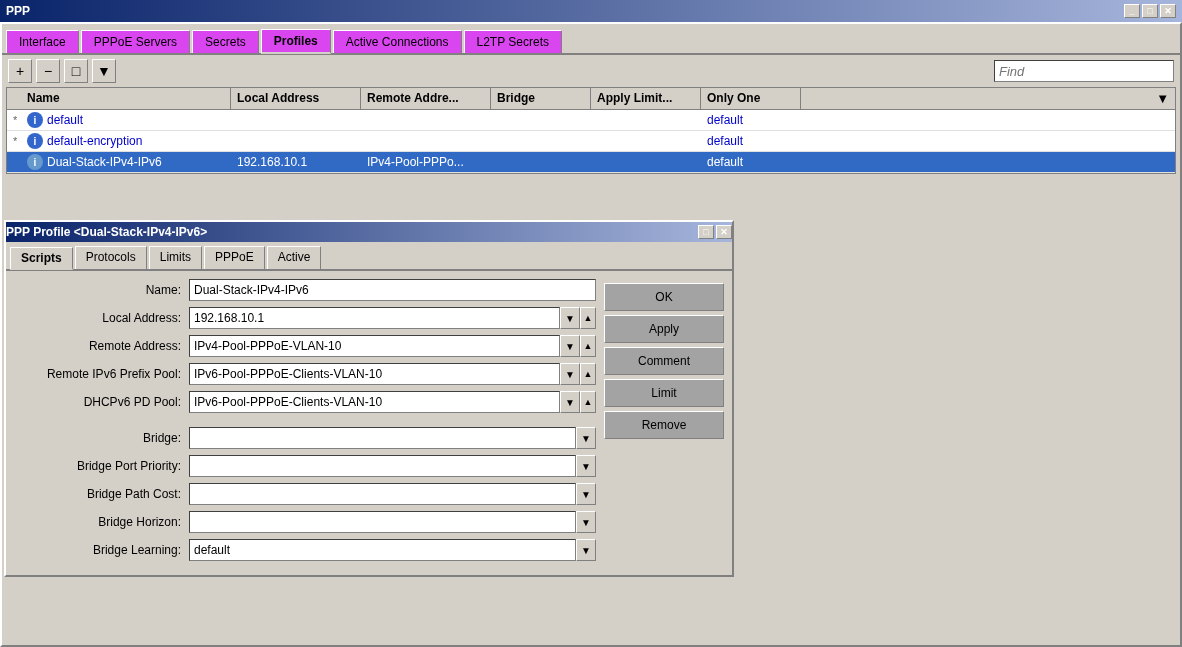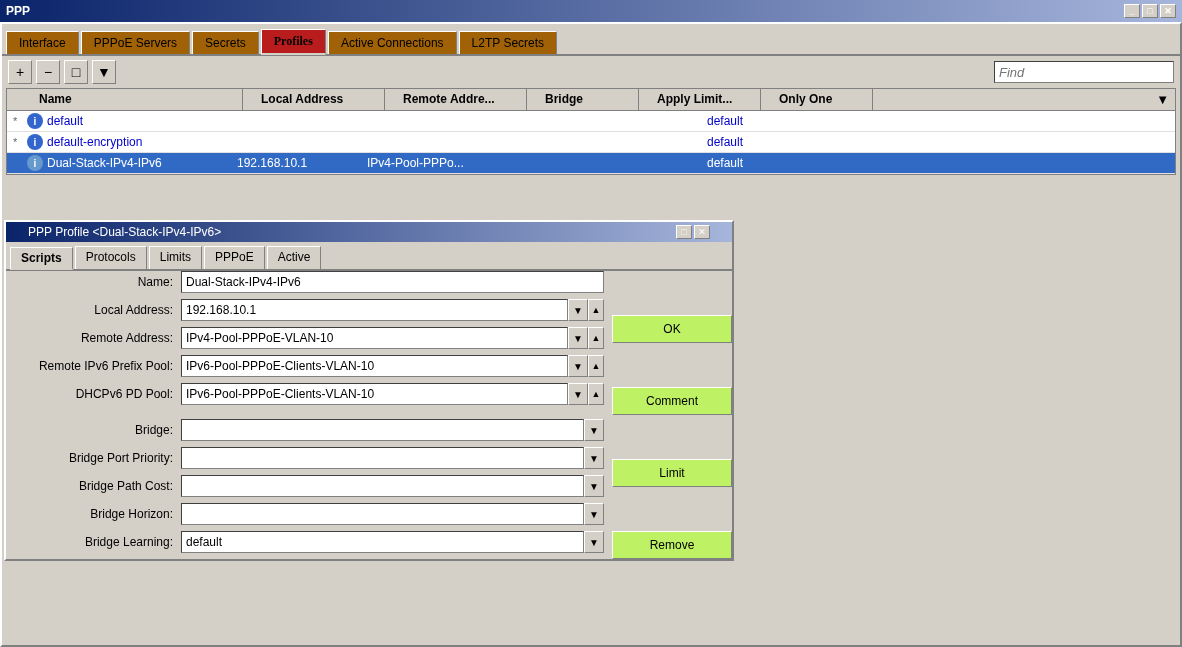--- a/index.html
+++ b/index.html
@@ -43,35 +43,34 @@
       display: flex;
       align-items: flex-end;
       padding: 4px 4px 0 4px;
       background: #d4d0c8;
       border-bottom: 2px solid #808080;
     }
     .tab {
       padding: 4px 12px;
       border: 1px solid #808080;
       border-bottom: none;
-      background: #a16207;
+      background: #d946ef;
       cursor: pointer;
       font-size: 12px;
       margin-right: 2px;
       border-top-color: #fff;
       border-left-color: #fff;
     }
     .tab.active {
-      background: #b91c1c;
+      background: #d946ef;
       border-bottom: 2px solid #d4d0c8;
       font-weight: bold;
       position: relative;
       top: 1px;
       z-index: 2;
-      font-family: Liberation Serif, serif;
     }
 
     
     .toolbar {
       display: flex;
       align-items: center;
       padding: 4px 6px;
       gap: 4px;
       background: #d4d0c8;
     }
@@ -102,21 +101,20 @@
     
     .table-wrapper {
       border: 1px solid #808080;
       margin: 0 4px;
       background: white;
     }
     .table-header {
       display: flex;
       background: #d4d0c8;
       border-bottom: 1px solid #808080;
-      gap: 12px;
     }
     .th {
       padding: 3px 6px;
       border-right: 1px solid #808080;
       font-weight: bold;
       font-size: 12px;
       min-width: 80px;
     }
     .th.name-col { min-width: 210px; }
     .th.local-col { min-width: 130px; }
@@ -169,22 +167,22 @@
       border: 2px solid #808080;
       border-top-color: #fff;
       border-left-color: #fff;
       width: 730px;
       margin-left: 4px;
     }
     .dialog-title {
       background: linear-gradient(to right, #0a246a, #a6b5db);
       color: white;
       font-size: 12px;
-      font-weight: normal;
-      padding: 3px 22px;
+      font-weight: bold;
+      padding: 3px 0;
       display: flex;
       align-items: center;
       justify-content: space-between;
     }
     .dialog-title-btns { display: flex; gap: 2px; }
     .dialog-tab-bar {
       display: flex;
       padding: 4px 4px 0 4px;
       background: #d4d0c8;
       border-bottom: 2px solid #808080;
@@ -203,20 +201,21 @@
     .dialog-tab.active {
       font-weight: bold;
       border-bottom: 2px solid #d4d0c8;
       position: relative;
       top: 1px;
     }
 
     
     .form-area {
       display: flex;
+      padding: 8px;
       gap: 8px;
       border-radius: 19px;
     }
     .form-fields { flex: 1; }
     .form-row {
       display: flex;
       align-items: center;
       margin-bottom: 6px;
     }
     .form-label {
@@ -280,27 +279,26 @@
     .action-btns {
       display: flex;
       flex-direction: column;
       gap: 4px;
       width: 120px;
       padding-top: 4px;
     }
     .action-btn {
       width: 100%;
       height: 28px;
-      background: #bef264;
-      border: 1px solid #808080;
-      border-top-color: #fff;
-      border-left-color: #fff;
-      cursor: pointer;
-      font-size: 12px;
-      margin-top: 40px;
+      background: #a3a3a3;
+      border: 1px solid #808080;
+      border-top-color: #fff;
+      border-left-color: #fff;
+      cursor: pointer;
+      font-size: 12px;
     }
 
     
     .form-divider {
       height: 8px;
     }
   </style>
 </head>
 <body>
 
@@ -490,20 +488,21 @@
             <div class="form-input-with-btn">
               <input class="form-input-field" type="text" value="default" style="width: 310px;">
               <div class="dropdown-btn">▼</div>
             </div>
           </div>
 
         </div>
 
         <div class="action-btns">
           <button class="action-btn">OK</button>
+          <button class="action-btn">Apply</button>
           <button class="action-btn">Comment</button>
           <button class="action-btn">Limit</button>
           <button class="action-btn">Remove</button>
         </div>
 
       </div>
     </div>
   </div>
 
 </div>

